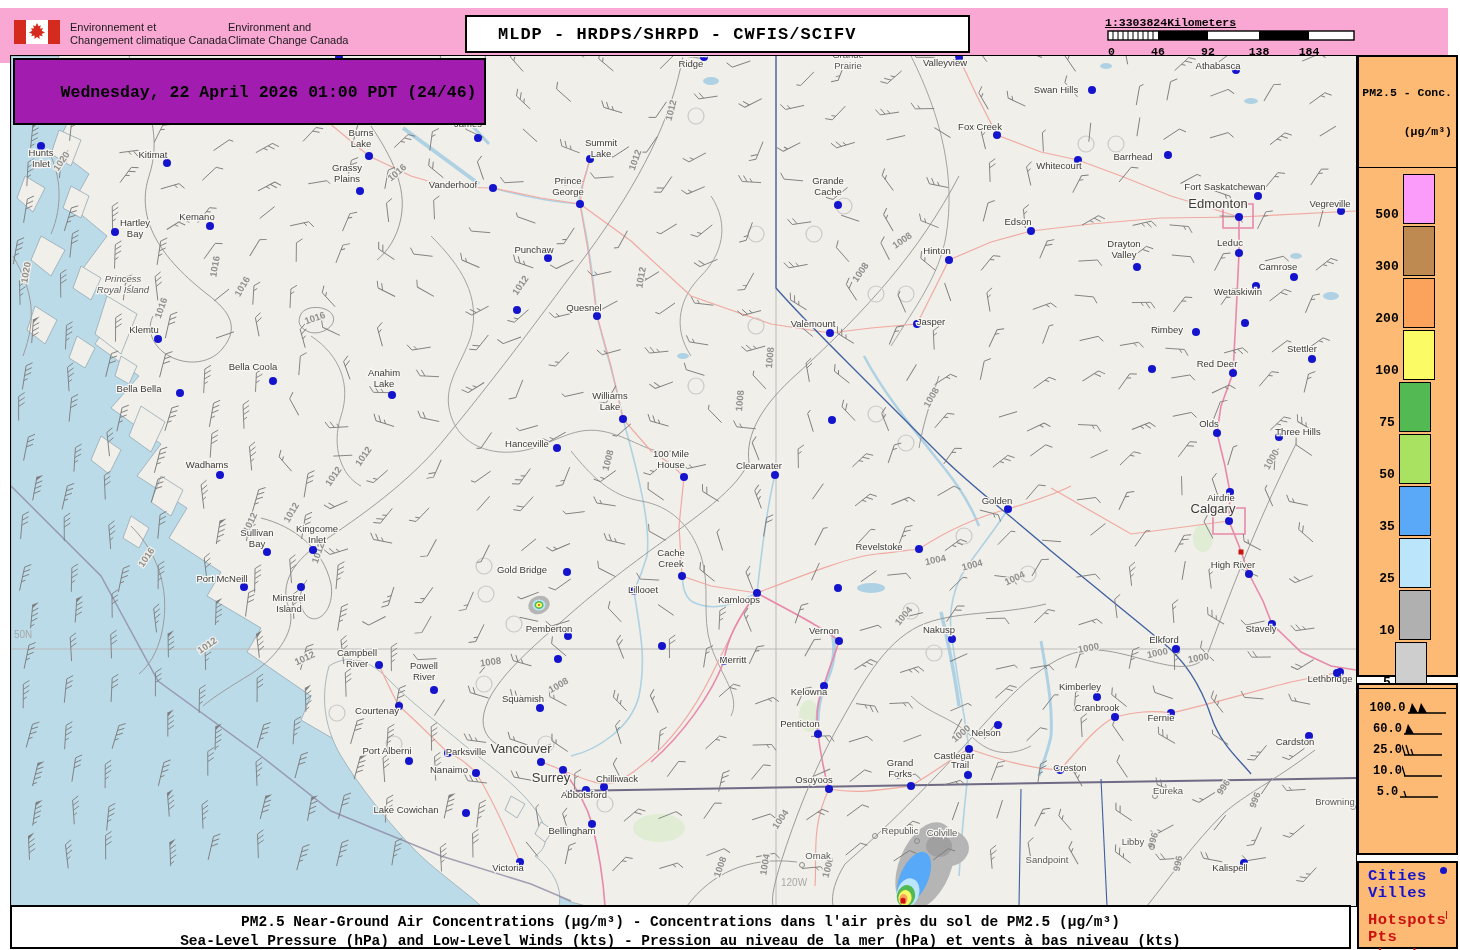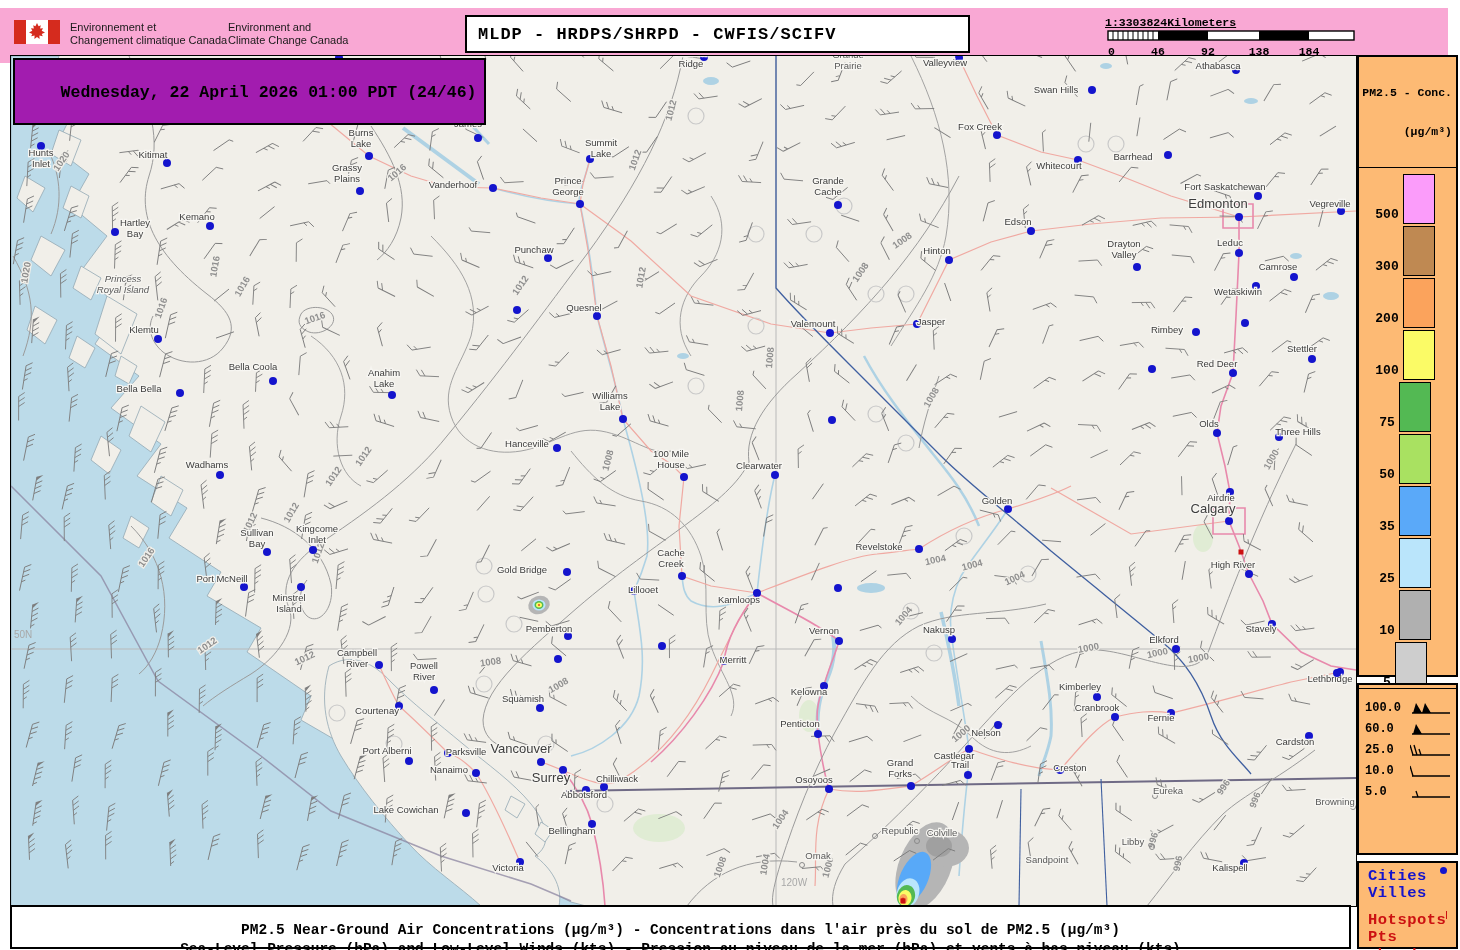--- a/index.html
+++ b/index.html
@@ -8,21 +8,21 @@
   .mono{font-family:"Liberation Mono","DejaVu Sans Mono",monospace}
 
   
   #header{position:absolute;left:0;top:8px;width:1448px;height:55px;background:#f9a8d4}
   #flag{position:absolute;left:14px;top:12px;width:46px;height:24px}
   .org{position:absolute;top:13px;font-size:11px;line-height:13px;color:#1a1a1a}
   #org-fr{left:70px}
   #org-en{left:228px}
   #title-box{position:absolute;left:465px;top:7px;width:505px;height:38px;border:2px solid #000;
              background:#fff;display:flex;align-items:center;box-sizing:border-box}
-  #title-box span{font-size:17px;font-weight:bold;letter-spacing:1px;padding-left:11px;white-space:pre}
+  #title-box span{font-size:17px;font-weight:bold;letter-spacing:1px;padding-left:31px;white-space:pre}
   #scalebar{position:absolute;left:1105px;top:8px;width:252px;height:44px}
   #scalebar-top{display:flex;justify-content:flex-start;font-size:11.5px;font-weight:bold}
   #scalebar-top span{text-decoration:underline}
 
   
   #map{position:absolute;left:10px;top:55px;width:1345px;height:850px;border:1px solid #000;
        background:#f1efe9;box-sizing:content-box}
   #map-svg{position:absolute;left:0;top:0}
   #datebox{position:absolute;left:2px;top:2px;border:2px solid #000;background:#a21caf;
            padding:4px 8px 2px 6px;font-size:16.5px;font-weight:bold;white-space:pre;z-index:5}
@@ -31,34 +31,34 @@
   .panel{position:absolute;left:1357px;width:101px;border:2px solid #000;background:#fdba74;box-sizing:border-box}
   #pm25-panel{top:55px;height:622px}
   .panel-title{font-size:11.5px;font-weight:bold;text-align:right;padding:3px 4px 0 0;line-height:13px;white-space:pre}
   .panel-hr{border-top:1.5px solid #000;margin:3px 0 0 0}
   #pm25-bins{margin-top:4px}
   .bin-row{height:52px;display:flex;justify-content:center;align-items:flex-end}
   .bin-label{font-size:13px;font-weight:bold;margin:0 4px 2px 0}
   .bin-swatch{width:30px;height:48px;border:1px solid #000;margin-right:5px}
   #winds-panel{top:683px;height:172px}
   #wind-rows{margin-top:8px}
-  .wind-row{height:21px;display:flex;align-items:center;justify-content:space-between;padding:0 4px 0 6px}
+  .wind-row{height:21px;display:flex;align-items:center;justify-content:center;padding:0 4px 0 6px}
   .wind-speed{font-size:12px;font-weight:bold}
   #markers-panel{top:861px;height:88px;padding-top:4px}
   .mk-row{display:flex;align-items:flex-start;justify-content:space-between;padding:0 9px;height:17px}
   .mk-text{font-size:15.5px;font-weight:bold;letter-spacing:0.5px}
   .blue{color:#1414cd}.red{color:#cc1111}
   #city-dot-sym{width:7px;height:7px;border-radius:50%;background:#1414cd}
   #hot-sym{width:8px;height:8px;background:#cc1111}
 
   
   #caption{position:absolute;left:10px;top:905px;width:1341px;height:44px;border:2px solid #000;
            background:#fff;box-sizing:border-box;text-align:center}
   #caption div{font-size:14.5px;font-weight:bold;white-space:pre;line-height:19px}
-  #caption .c1{margin-top:14px}
+  #caption .c1{margin-top:6px}
 </style>
 </head>
 <body>
 
 <div id="header">
   <svg id="flag" viewBox="0 0 46 24">
     <rect x="0" y="0" width="12" height="24" fill="#d52b1e"></rect>
     <rect x="34" y="0" width="12" height="24" fill="#d52b1e"></rect>
     <rect x="12" y="0" width="22" height="24" fill="#fff"></rect>
     <path fill="#d52b1e" d="M23 3 l1.6 3.2 2.2-1 -0.7 3.4 2.9-0.4 -1.3 2.6 3.3 1.6 -3.3 1.6 1.1 2.2 -3.4-0.6 0.2 3.4 -2.6-2 -2.6 2 0.2-3.4 -3.4 0.6 1.1-2.2 -3.3-1.6 3.3-1.6 -1.3-2.6 2.9 0.4 -0.7-3.4 2.2 1z"></path>

